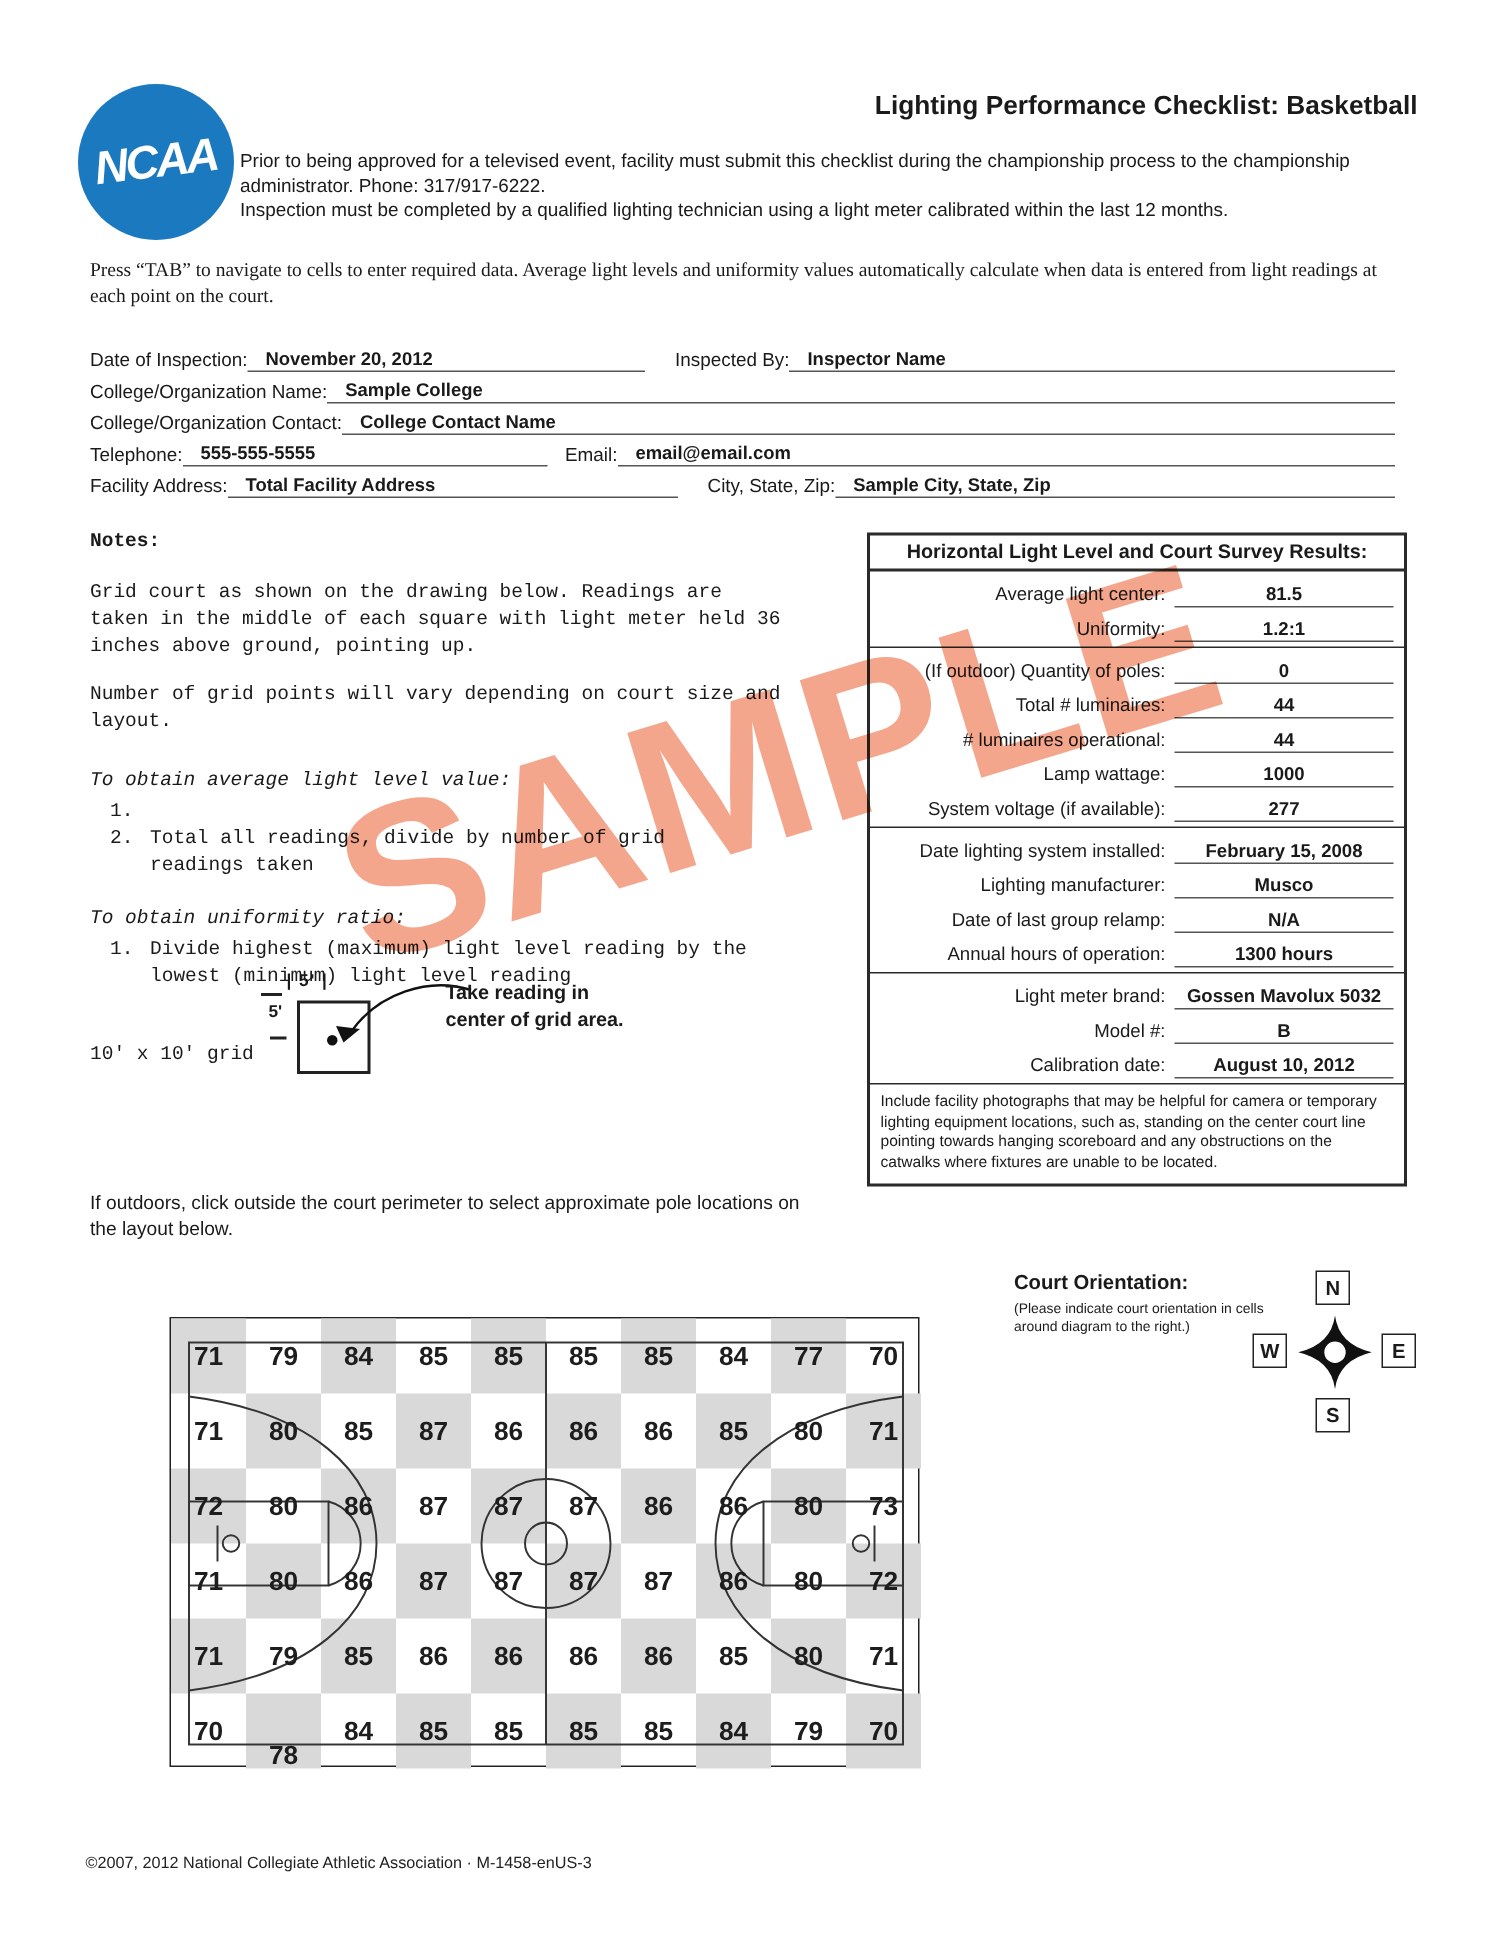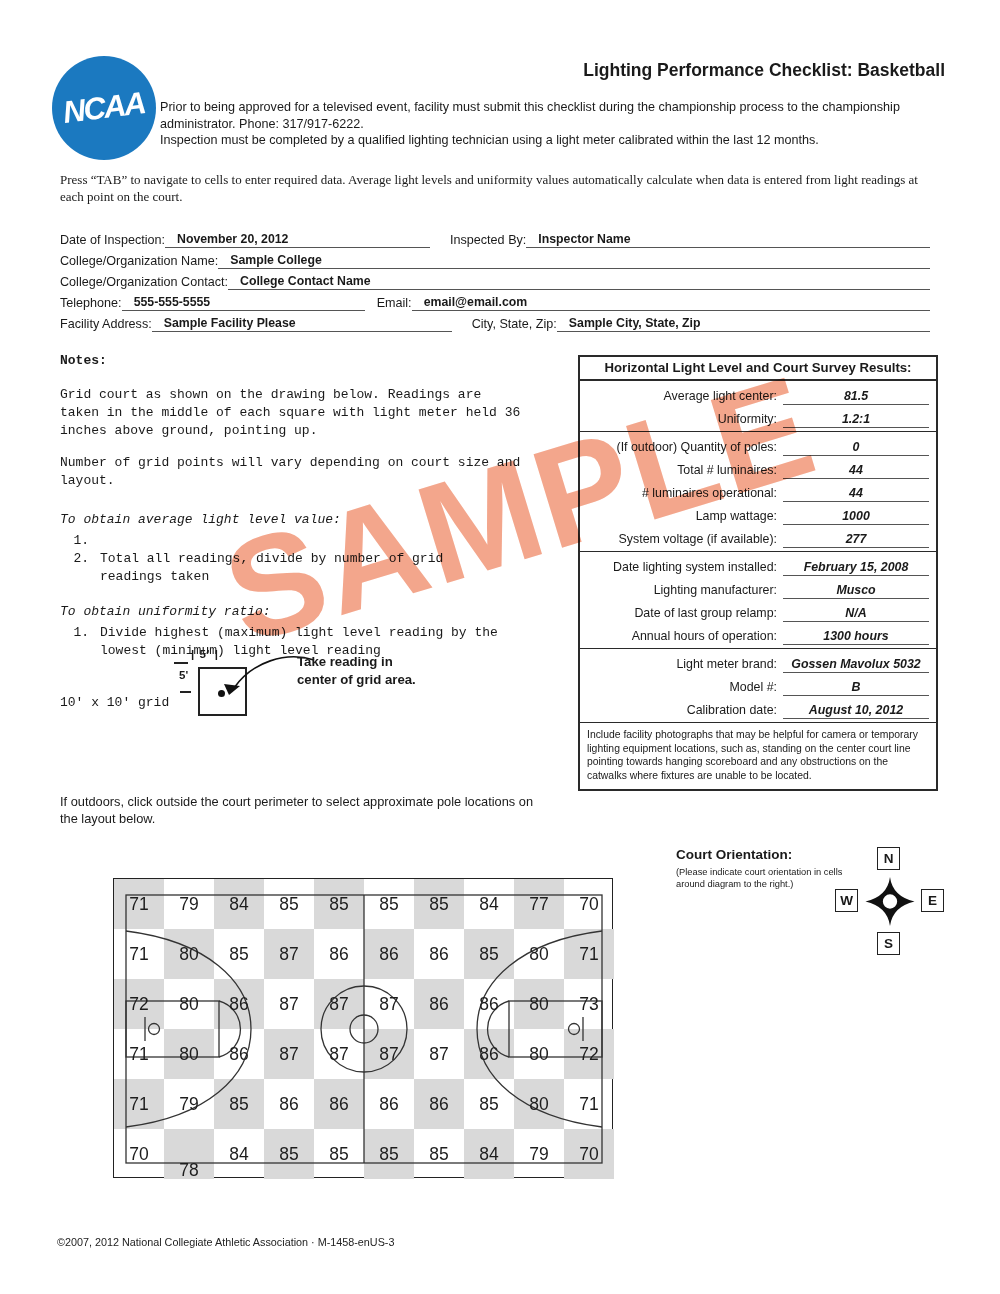--- a/index.html
+++ b/index.html
@@ -53,42 +53,42 @@
   .instr-b { position:absolute; left:60px; top:793px; width:480px; font-size:12.8px; line-height:1.35; }
 
   
   .rt { position:absolute; left:578px; top:355px; width:360px; border:2px solid #2a2a2a; }
   .rt-header { font-weight:bold; font-size:13.2px; text-align:center; padding:3px 2px 4px;
                border-bottom:2px solid #2a2a2a; }
   .rt-section { border-bottom:1.6px solid #2a2a2a; padding:1px 0 3px; }
   .rt-row { display:flex; align-items:flex-end; height:23px; padding:0 7px; }
   .rt-label { width:196px; text-align:right; font-size:12.4px; padding:0 6px 2px 0; white-space:nowrap; }
   .rt-value { flex:1; text-align:center; font-weight:bold; font-size:12.4px; border-bottom:1.2px solid #555;
-              padding-bottom:1px; white-space:nowrap;font-style:italic; }
+              padding-bottom:1px; white-space:nowrap; }
   .rt-note { padding:5px 7px 6px; font-size:10.4px; line-height:1.32; }
 
   
   .orient-h { position:absolute; left:676px; top:847px; font-size:13.5px; font-weight:bold; }
   .orient-sub { position:absolute; left:676px; top:866px; width:168px; font-size:9.3px; line-height:1.3; }
   .compass { position:absolute; left:833px; top:845px; width:115px; height:115px; }
   .cbox { position:absolute; width:23px; height:23px; border:1.6px solid #222; background:#fff;
           display:flex; align-items:center; justify-content:center; font-weight:bold; font-size:13.5px; }
   .cbox-n { left:44px; top:2px; }
   .cbox-w { left:2px; top:44px; }
   .cbox-e { left:88px; top:44px; }
   .cbox-s { left:44px; top:87px; }
   .cstar { position:absolute; left:29px; top:32px; }
 
   
   .court { position:absolute; left:113px; top:878px; width:500px; height:300px; border:1.5px solid #222; background:#fff; }
   .court-cell { position:absolute; width:50px; height:50px; }
   .cell-gray { background:#d9d9d9; }
   .court-svg { position:absolute; left:0; top:0; z-index:2; }
   .court-num { position:absolute; width:50px; height:50px; display:flex; align-items:center; justify-content:center;
-               font-weight:normal; font-size:17.5px; color:#1d1d1d; z-index:3; }
+               font-weight:bold; font-size:17.5px; color:#1d1d1d; z-index:3; }
 
   
   .watermark { position:absolute; left:218px; top:428px; width:600px; text-align:center;
                font-size:142px; font-weight:bold; letter-spacing:2px; color:#f29a7c;
                transform:rotate(-17deg); mix-blend-mode:multiply; opacity:.88; z-index:50; pointer-events:none; }
 
   .footer { position:absolute; left:57px; top:1236px; font-size:10.8px; color:#222; }
 </style>
 </head>
 <body>
@@ -121,21 +121,21 @@
     <span class="u grow">College Contact Name</span>
   </div>
   <div class="form-row" style="top:295px">
     <span class="flabel">Telephone:</span>
     <span class="u" style="width:243px">555-555-5555</span>
     <span class="flabel" style="margin-left:12px">Email:</span>
     <span class="u grow">email@email.com</span>
   </div>
   <div class="form-row" style="top:316px">
     <span class="flabel">Facility Address:</span>
-    <span class="u" style="width:300px">Sample Facility Please</span>
+    <span class="u" style="width:300px">Total Facility Address</span>
     <span class="flabel" style="margin-left:20px">City, State, Zip:</span>
     <span class="u grow">Sample City, State, Zip</span>
   </div>
 
   <div class="notes">
     <div class="notes-h">Notes:</div>
     <div class="n-p1">Grid court as shown on the drawing below. Readings are taken in the middle of each square with light meter held 36 inches above ground, pointing up.</div>
     <div class="n-p2">Number of grid points will vary depending on court size and layout.</div>
     <div class="ital">To obtain average light level value:</div>
     <div class="olist" id="avg-list">

